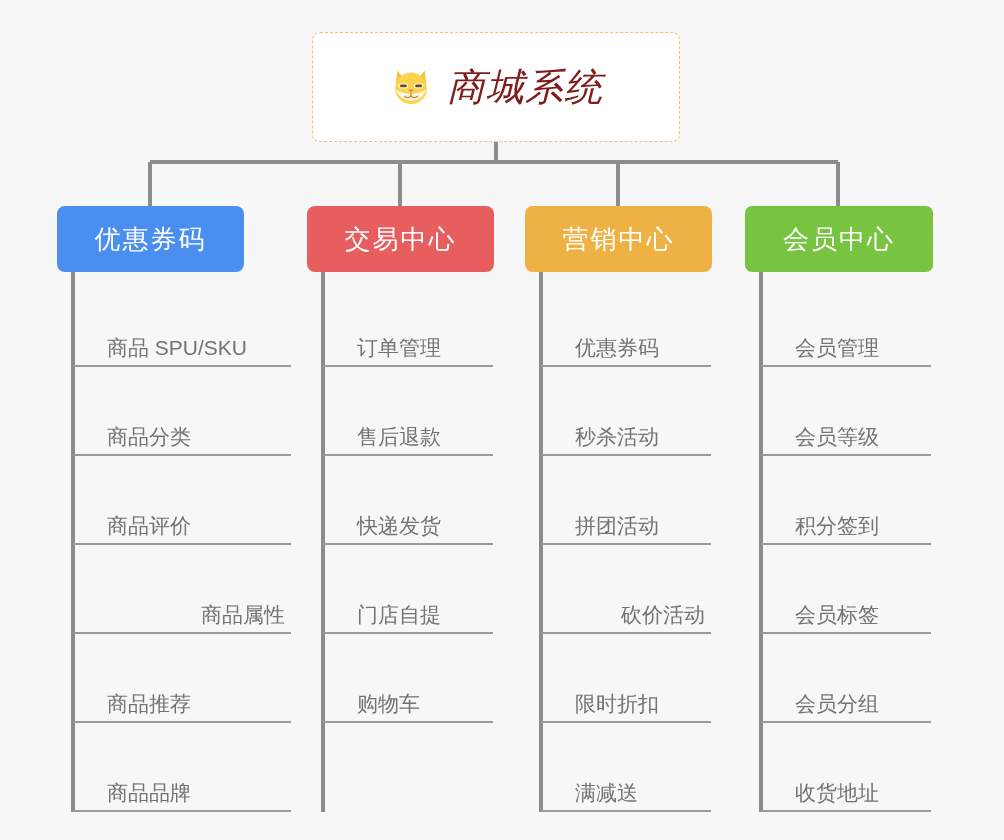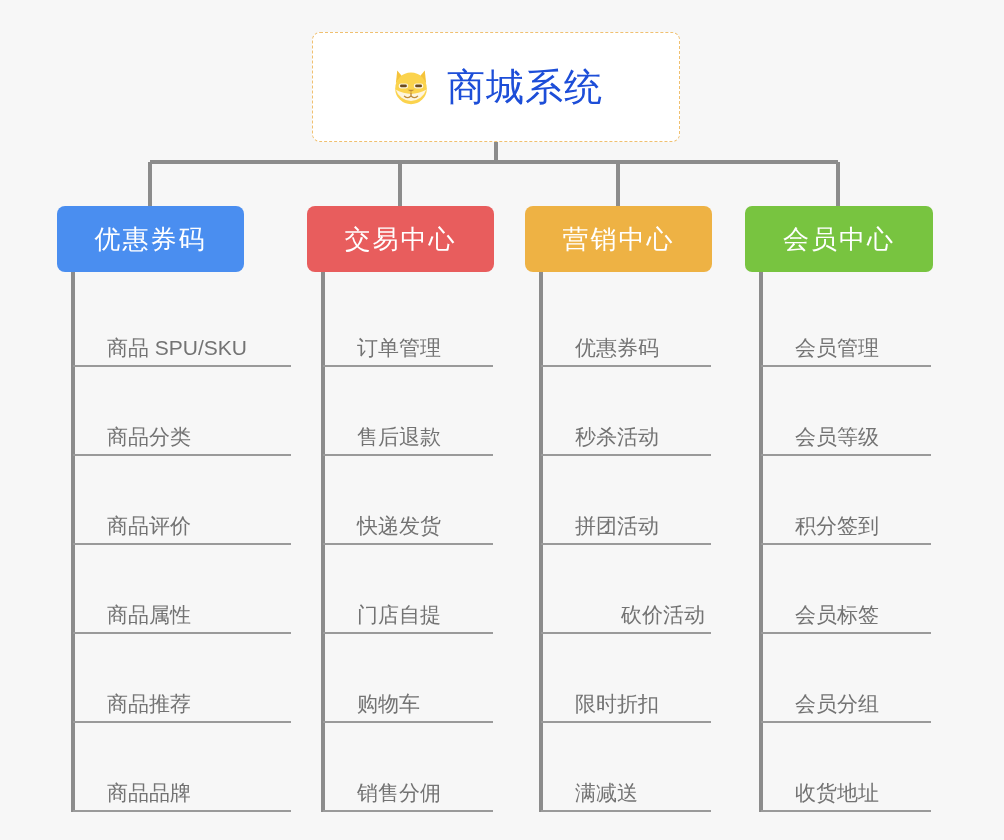--- a/index.html
+++ b/index.html
@@ -43,24 +43,25 @@
     background: #ffffff;
     border: 1px dashed #f0c070;
     border-radius: 8px;
     display: flex;
     align-items: center;
     justify-content: center;
     gap: 14px;
   }
   .root-title {
     font-size: 38px;
-    color: #1d4ed8;
+    color: #7f1d1d;
     letter-spacing: 1px;
     line-height: 1;
     white-space: nowrap;
+    font-style: italic;
   }
   .dog-icon {
     width: 44px;
     height: 44px;
     flex: 0 0 44px;
   }
 
   
   .cat-box {
     position: absolute;
@@ -144,21 +145,21 @@
       <div class="leaf-col" style="left: 73px;">
         <div class="leaf-item" style="width: 218px; border-bottom-color: rgb(154, 154, 154);">
           <span class="leaf-label">商品 SPU/SKU</span>
         </div>
         <div class="leaf-item" style="width: 218px; border-bottom-color: rgb(154, 154, 154);">
           <span class="leaf-label">商品分类</span>
         </div>
         <div class="leaf-item" style="width: 218px; border-bottom-color: rgb(154, 154, 154);">
           <span class="leaf-label">商品评价</span>
         </div>
-        <div class="leaf-item" style="width: 218px; border-bottom-color: rgb(154, 154, 154);">
+        <div class="leaf-item" style="width: 218px; border-bottom-color: rgb(154, 154, 154); justify-content: flex-end;">
           <span class="leaf-label">商品属性</span>
         </div>
         <div class="leaf-item" style="width: 218px; border-bottom-color: rgb(154, 154, 154);">
           <span class="leaf-label">商品推荐</span>
         </div>
         <div class="leaf-item" style="width: 218px; border-bottom-color: rgb(154, 154, 154);">
           <span class="leaf-label">商品品牌</span>
         </div>
       </div>
       <div class="cat-box" style="left: 307px; top: 206px; width: 187px; background-color: rgb(232, 93, 93);">
@@ -173,23 +174,20 @@
         </div>
         <div class="leaf-item" style="width: 170px; border-bottom-color: rgb(154, 154, 154);">
           <span class="leaf-label">快递发货</span>
         </div>
         <div class="leaf-item" style="width: 170px; border-bottom-color: rgb(154, 154, 154);">
           <span class="leaf-label">门店自提</span>
         </div>
         <div class="leaf-item" style="width: 170px; border-bottom-color: rgb(154, 154, 154);">
           <span class="leaf-label">购物车</span>
         </div>
-        <div class="leaf-item" style="width: 170px; border-bottom-color: rgb(154, 154, 154);">
-          <span class="leaf-label">销售分佣</span>
-        </div>
       </div>
       <div class="cat-box" style="left: 525px; top: 206px; width: 187px; background-color: rgb(238, 178, 68);">
         <span>营销中心</span>
       </div>
       <div class="leaf-col" style="left: 541px;">
         <div class="leaf-item" style="width: 170px; border-bottom-color: rgb(154, 154, 154);">
           <span class="leaf-label">优惠券码</span>
         </div>
         <div class="leaf-item" style="width: 170px; border-bottom-color: rgb(154, 154, 154);">
           <span class="leaf-label">秒杀活动</span>

